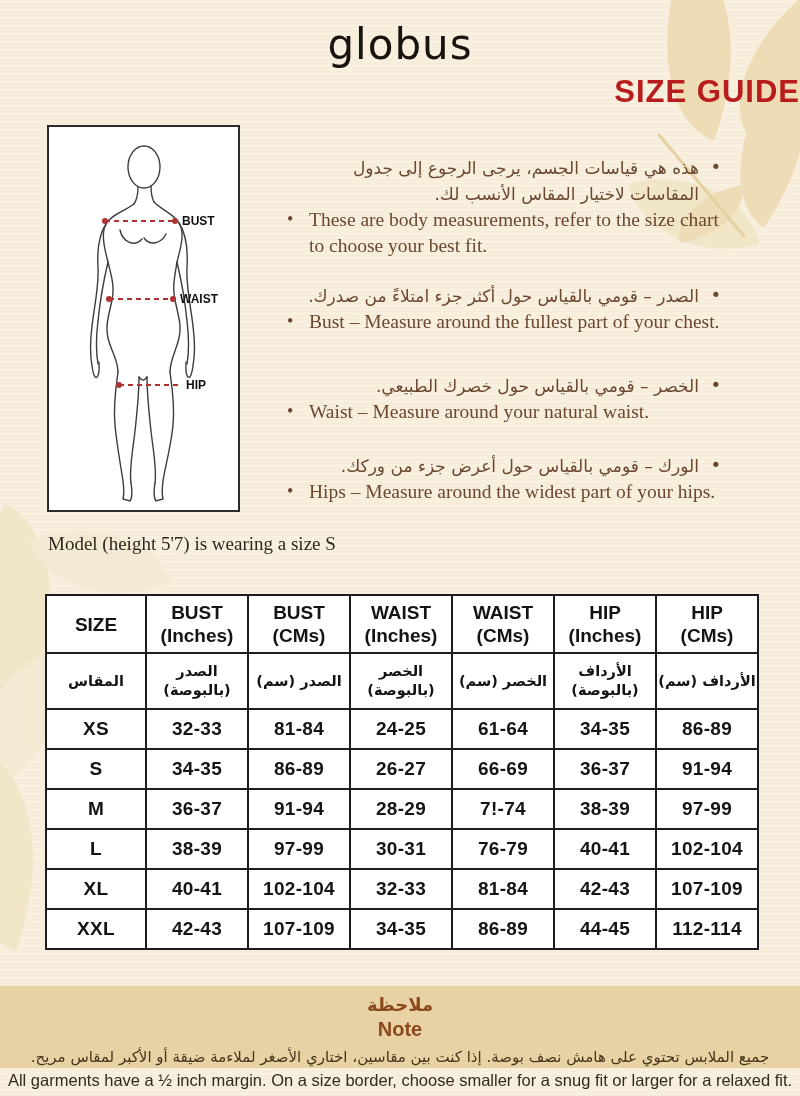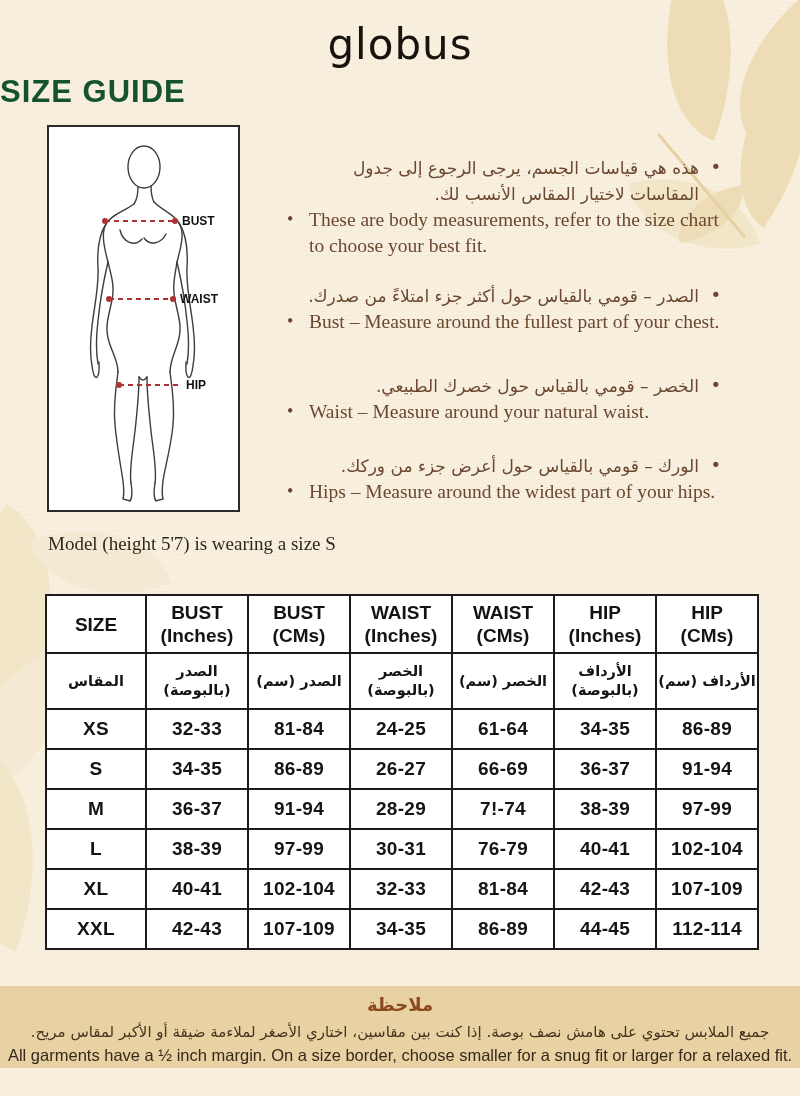--- a/index.html
+++ b/index.html
@@ -13,22 +13,22 @@
   .leaf{position:absolute;background:#eedcb7;border-radius:0 100% 0 100%;}
   .leaf.light{background:#f2e6c9;}
   .leaf.lighter{background:#f4e9d2;}
   .stem{position:absolute;background:#e6d1a2;width:3px;border-radius:2px;}
   .content{position:absolute;z-index:1;left:0;top:0;width:800px;height:1096px;padding-left:43px;}
 
   
   .logo{position:absolute;left:0;top:20px;width:800px;text-align:center;
     font-family:"DejaVu Sans",sans-serif;font-size:42px;font-weight:500;
     letter-spacing:1px;color:#17130f;}
-  .guide-title{position:absolute;left:0;top:74px;width:800px;text-align:left;
-    font-size:31px;font-weight:bold;letter-spacing:1px;color:#14532d;}
+  .guide-title{position:absolute;left:0;top:74px;width:800px;text-align:right;
+    font-size:31px;font-weight:bold;letter-spacing:1px;color:#b91c1c;}
 
   
   .figure-box{position:absolute;left:47px;top:125px;width:193px;height:387px;
     background:#ffffff;border:2px solid #2b2b2b;box-sizing:border-box;}
 
   
   .bullets{position:absolute;left:285px;top:155px;width:438px;color:#6b4730;}
   .pair{margin:0 0 24px 0;}
   .pair.g2{margin-bottom:38px;}
   .pair.g3{margin-bottom:28px;}
@@ -268,17 +268,18 @@
         <td>34-35</td>
         <td>86-89</td>
         <td>44-45</td>
         <td>112-114</td>
       </tr>
     </tbody>
   </table>
 
   <div class="note-band">
     <div class="note-title-ar">ملاحظة</div>
+    <div class="note-title-en">Note</div>
     <div class="note-body-ar" dir="rtl">جميع الملابس تحتوي على هامش نصف بوصة. إذا كنت بين مقاسين، اختاري الأصغر لملاءمة ضيقة أو الأكبر لمقاس مريح.</div>
     <div class="note-body-en">All garments have a ½ inch margin. On a size border, choose smaller for a snug fit or larger for a relaxed fit.</div>
   </div>
 
 </div>
 
 </body></html>

